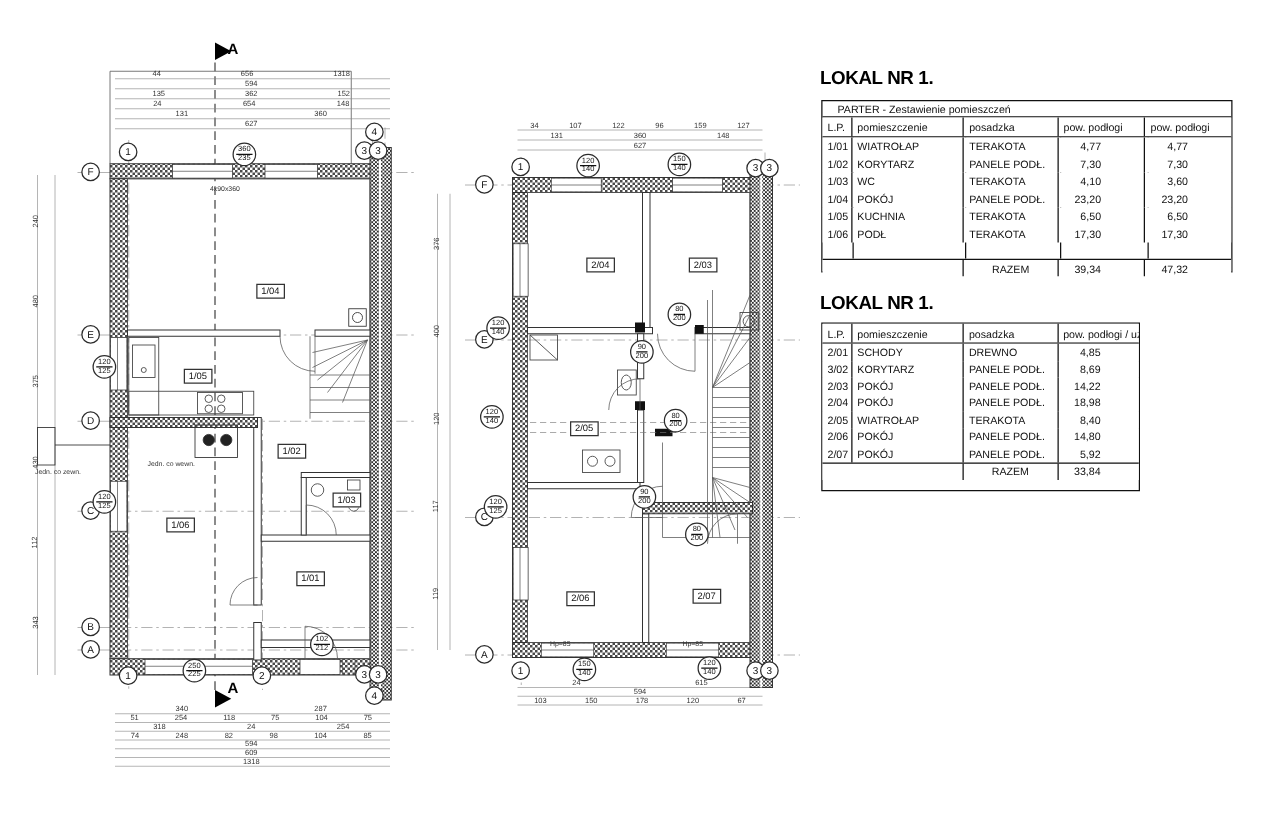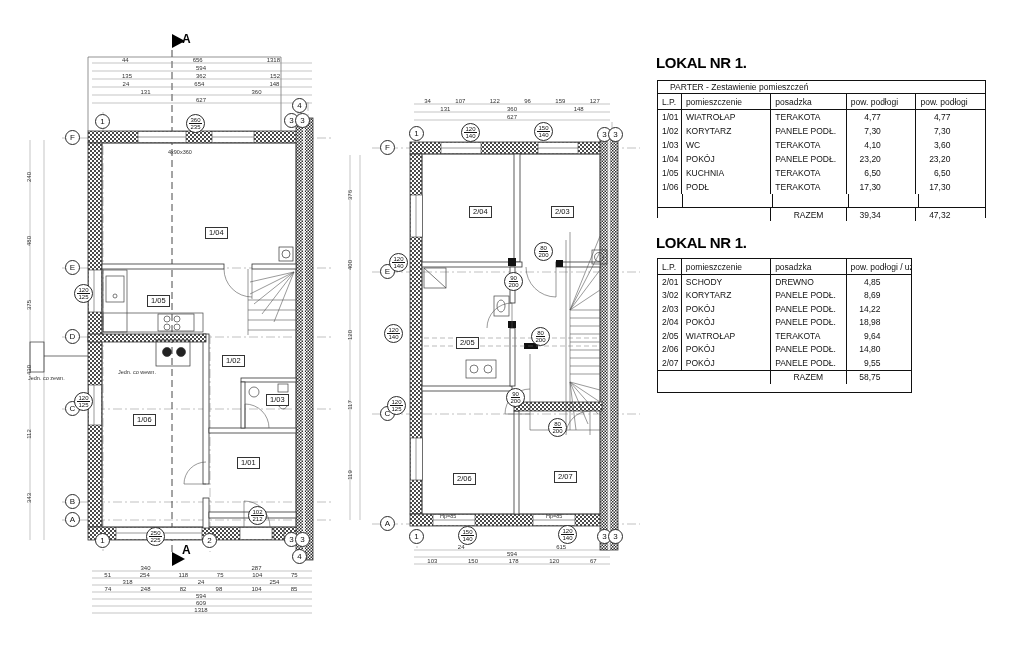--- a/index.html
+++ b/index.html
@@ -590,44 +590,44 @@
         <div class="c num last" style="width:65px">
             <span>18,98</span>
           </div>
       </div>
 
       <div class="trow" style="height:13.5px">
         <div class="c" style="width:24px">2/05</div>
         <div class="c" style="width:90px">WIATROŁAP</div>
         <div class="c" style="width:76px">TERAKOTA</div>
         <div class="c num last" style="width:65px">
-            <span>9,64</span>
+            <span>8,40</span>
           </div>
       </div>
 
       <div class="trow" style="height:13.5px">
         <div class="c" style="width:24px">2/06</div>
         <div class="c" style="width:90px">POKÓJ</div>
         <div class="c" style="width:76px">PANELE PODŁ.</div>
         <div class="c num last" style="width:65px">
             <span>14,80</span>
           </div>
       </div>
 
       <div class="trow" style="height:13.5px">
         <div class="c" style="width:24px">2/07</div>
         <div class="c" style="width:90px">POKÓJ</div>
         <div class="c" style="width:76px">PANELE PODŁ.</div>
         <div class="c num last" style="width:65px">
-            <span>9,55</span>
+            <span>5,92</span>
           </div>
       </div>
     </div>
   <div class="trow total" style="height:13px">
     <div class="c" style="width:114px"></div>
     <div class="c ctr" style="width:76px">RAZEM</div>
     <div class="c num last" style="width:65px">
-          <span>58,75</span>
+          <span>33,84</span>
         </div>
   </div>
 </div>
 
 </div>
 
 </body></html>

